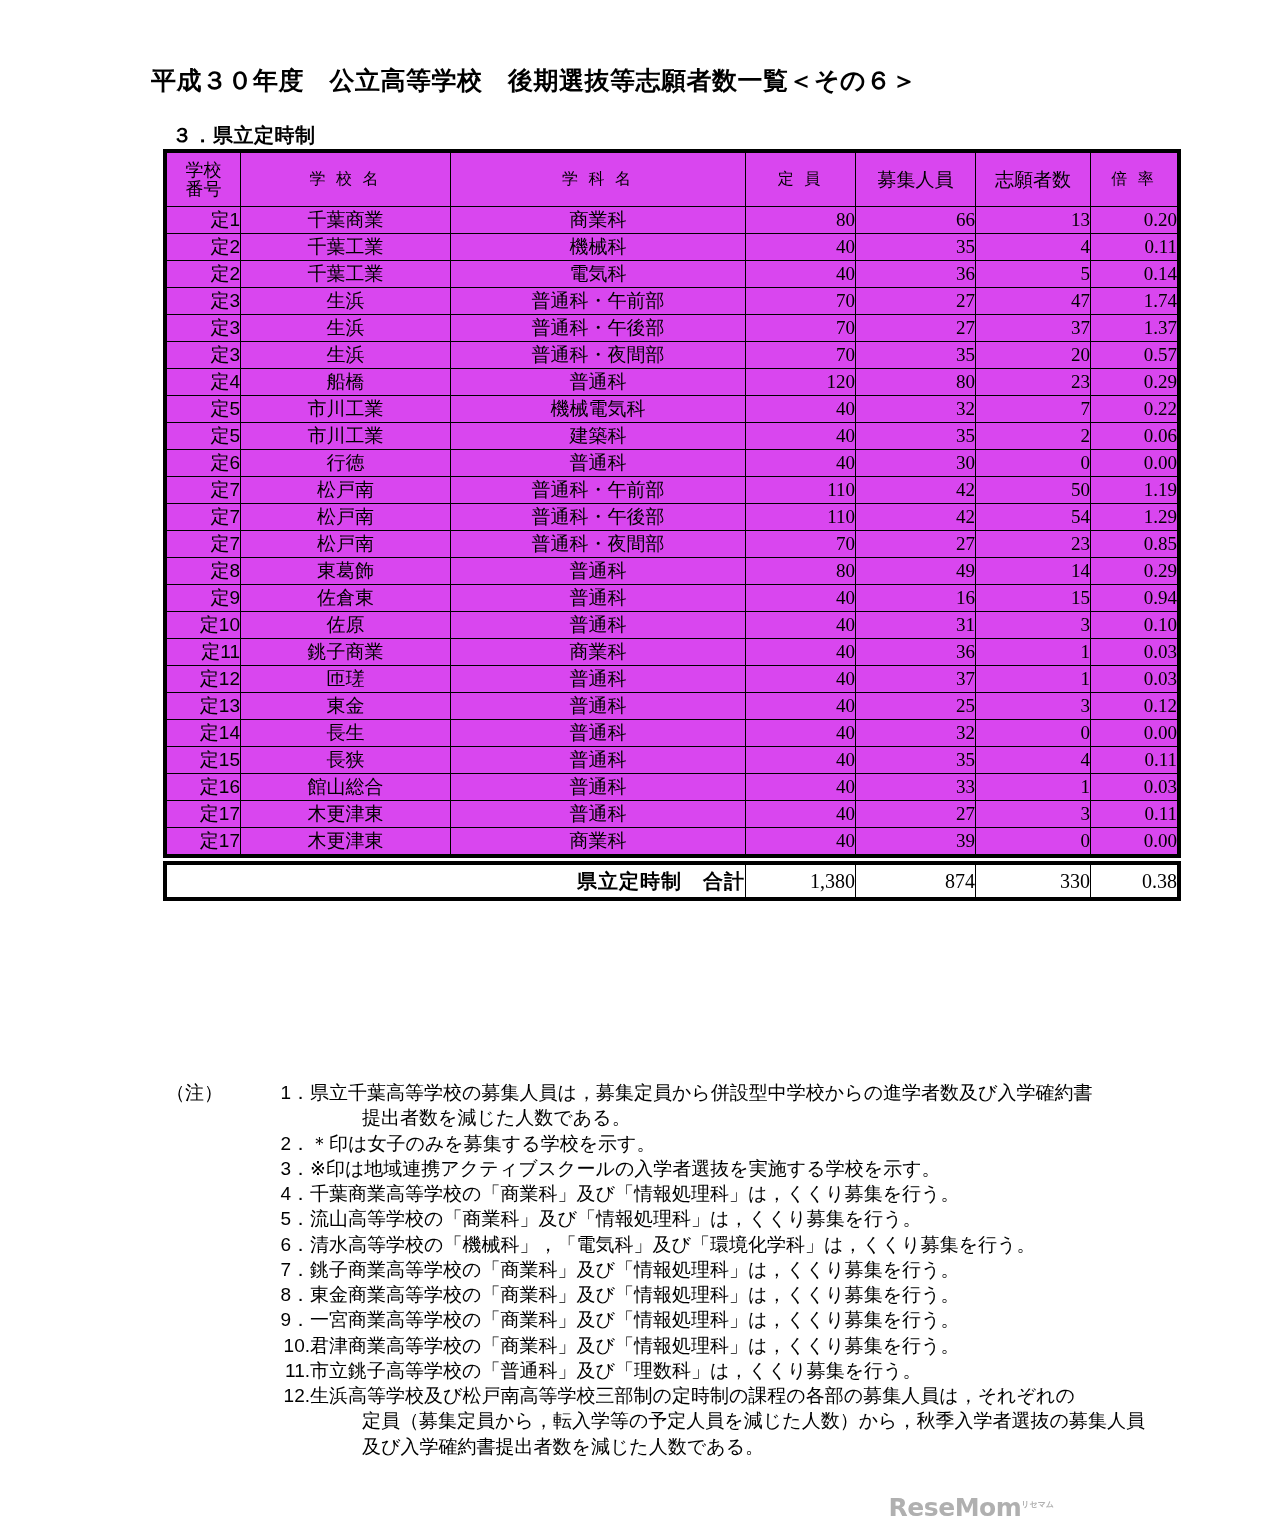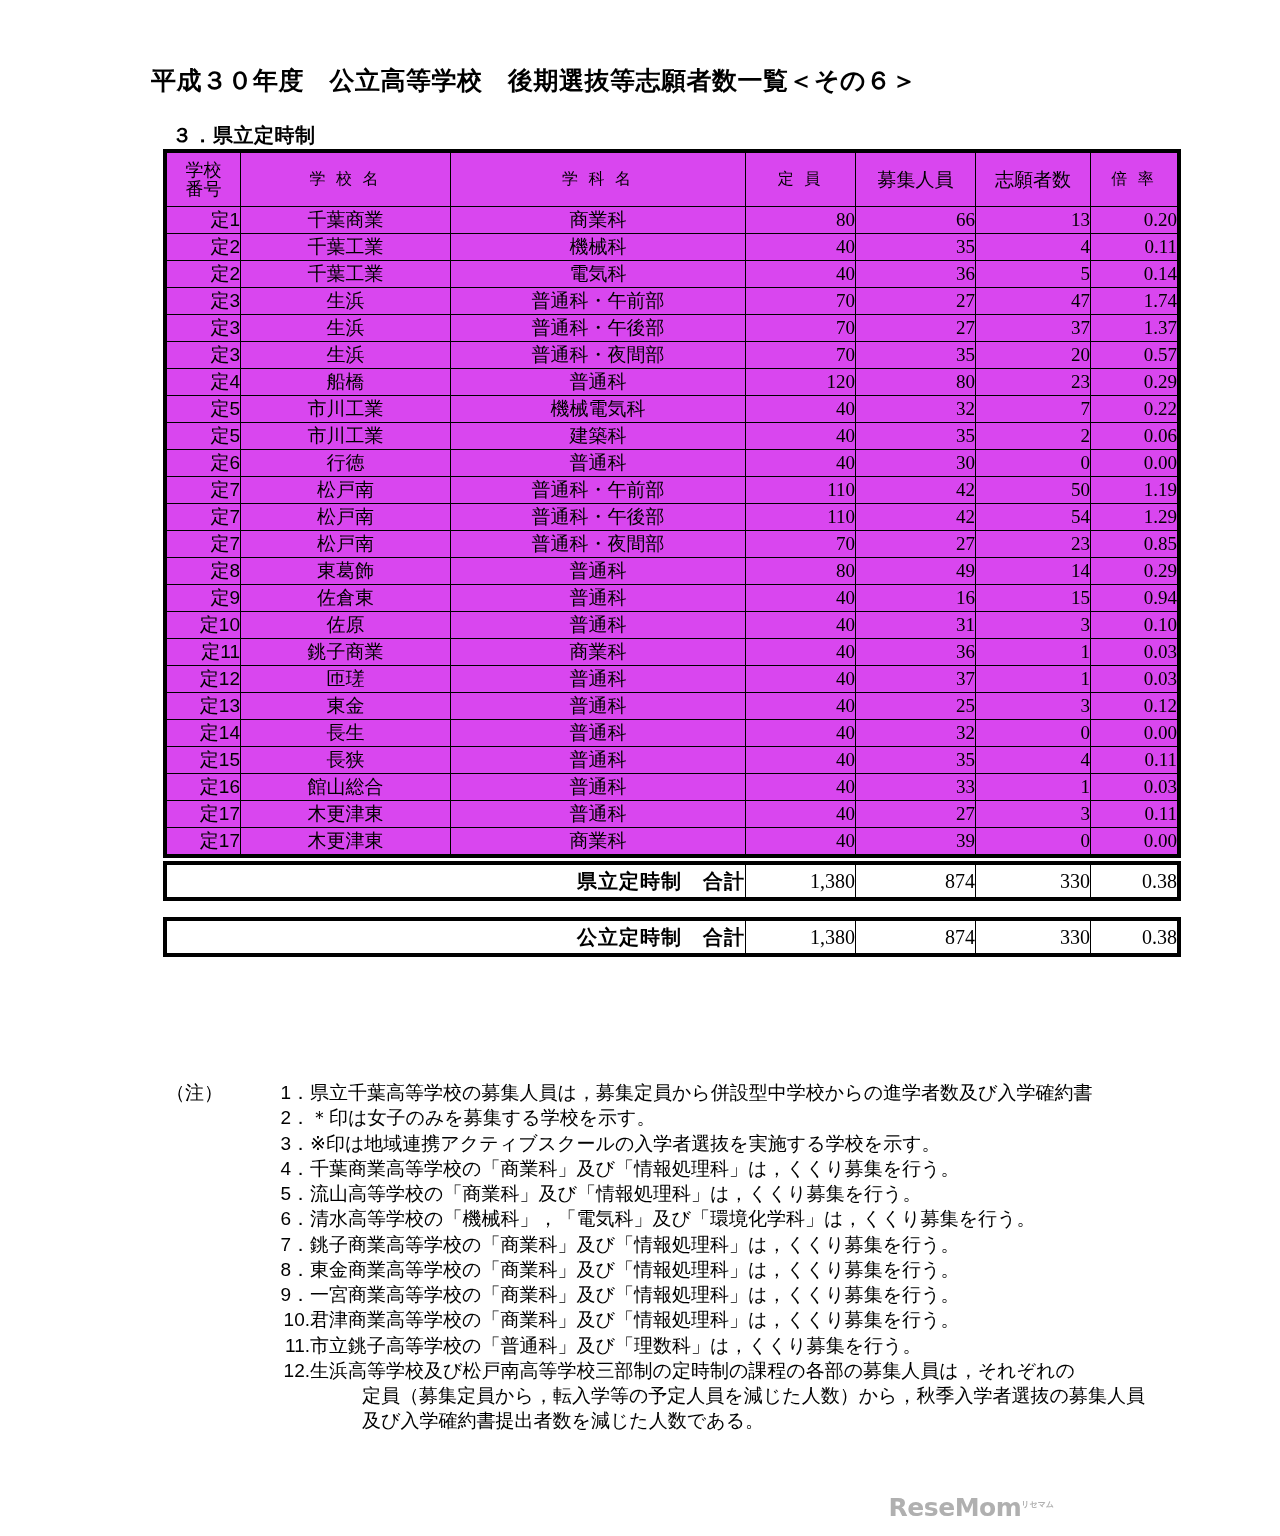--- a/index.html
+++ b/index.html
@@ -439,49 +439,30 @@
         <td class="sum-label">県立定時制　合計</td>
         <td class="sum-num">1,380</td>
         <td class="sum-num">874</td>
         <td class="sum-num">330</td>
         <td class="sum-num">0.38</td>
       </tr>
         </tbody>
     </table>
   </div>
 
-  <div class="sum-wrap sum-2">
-    <table class="sum">
-      <colgroup>
-        <col style="width:579px">
-          <col class="c-cap">
-          <col class="c-rec">
-          <col class="c-app">
-          <col class="c-rat">
-      </colgroup>
-      <tbody>
-          <tr>
-        <td class="sum-label">公立定時制　合計</td>
-        <td class="sum-num">1,380</td>
-        <td class="sum-num">874</td>
-        <td class="sum-num">330</td>
-        <td class="sum-num">0.38</td>
-      </tr>
-        </tbody>
-    </table>
-  </div>
 
 
   <div class="notes">
     <div class="note-head">（注）</div>
     <div class="note-list" id="note-list">
         <div class="note-item">
           <div class="note-idx">1．</div>
           <div class="note-body">
             <div>県立千葉高等学校の募集人員は，募集定員から併設型中学校からの進学者数及び入学確約書</div>
+            <div class="note-cont">提出者数を減じた人数である。</div>
           </div>
         </div>
         <div class="note-item">
           <div class="note-idx">2．</div>
           <div class="note-body">
             <div>＊印は女子のみを募集する学校を示す。</div>
           </div>
         </div>
         <div class="note-item">
           <div class="note-idx">3．</div>

